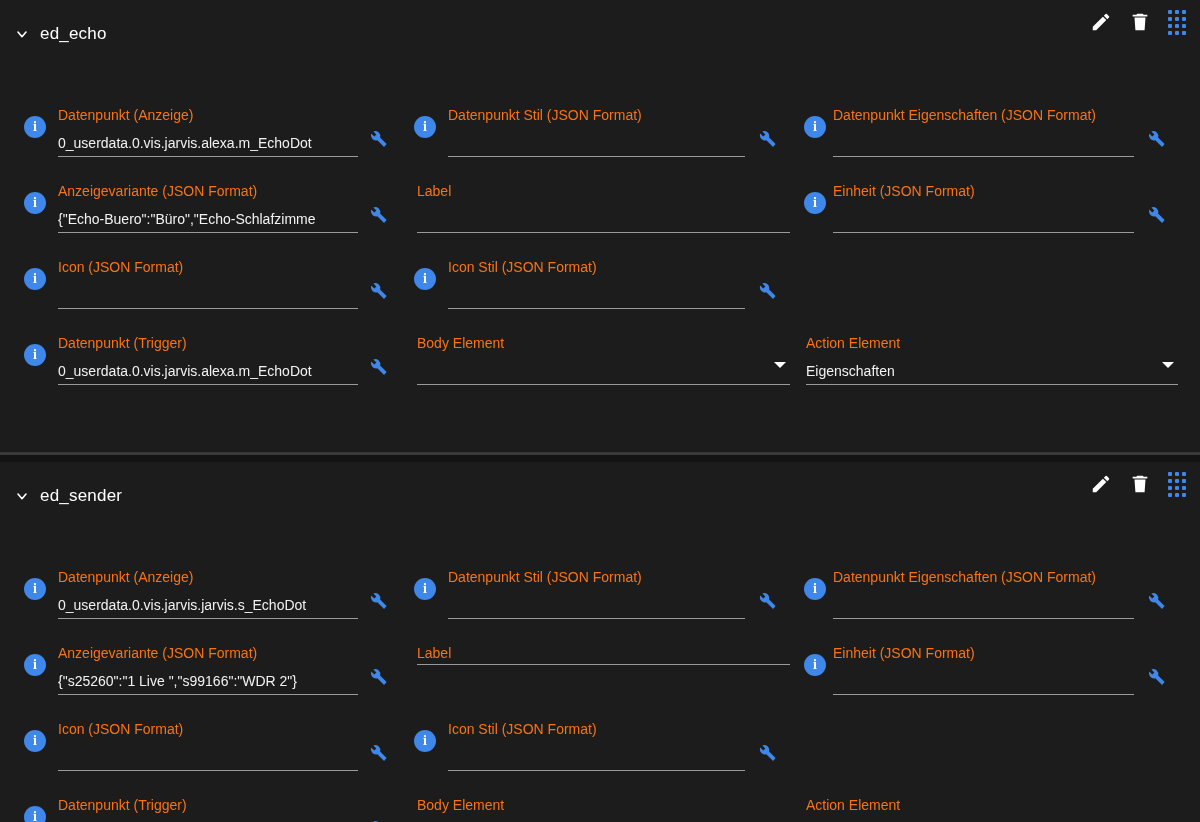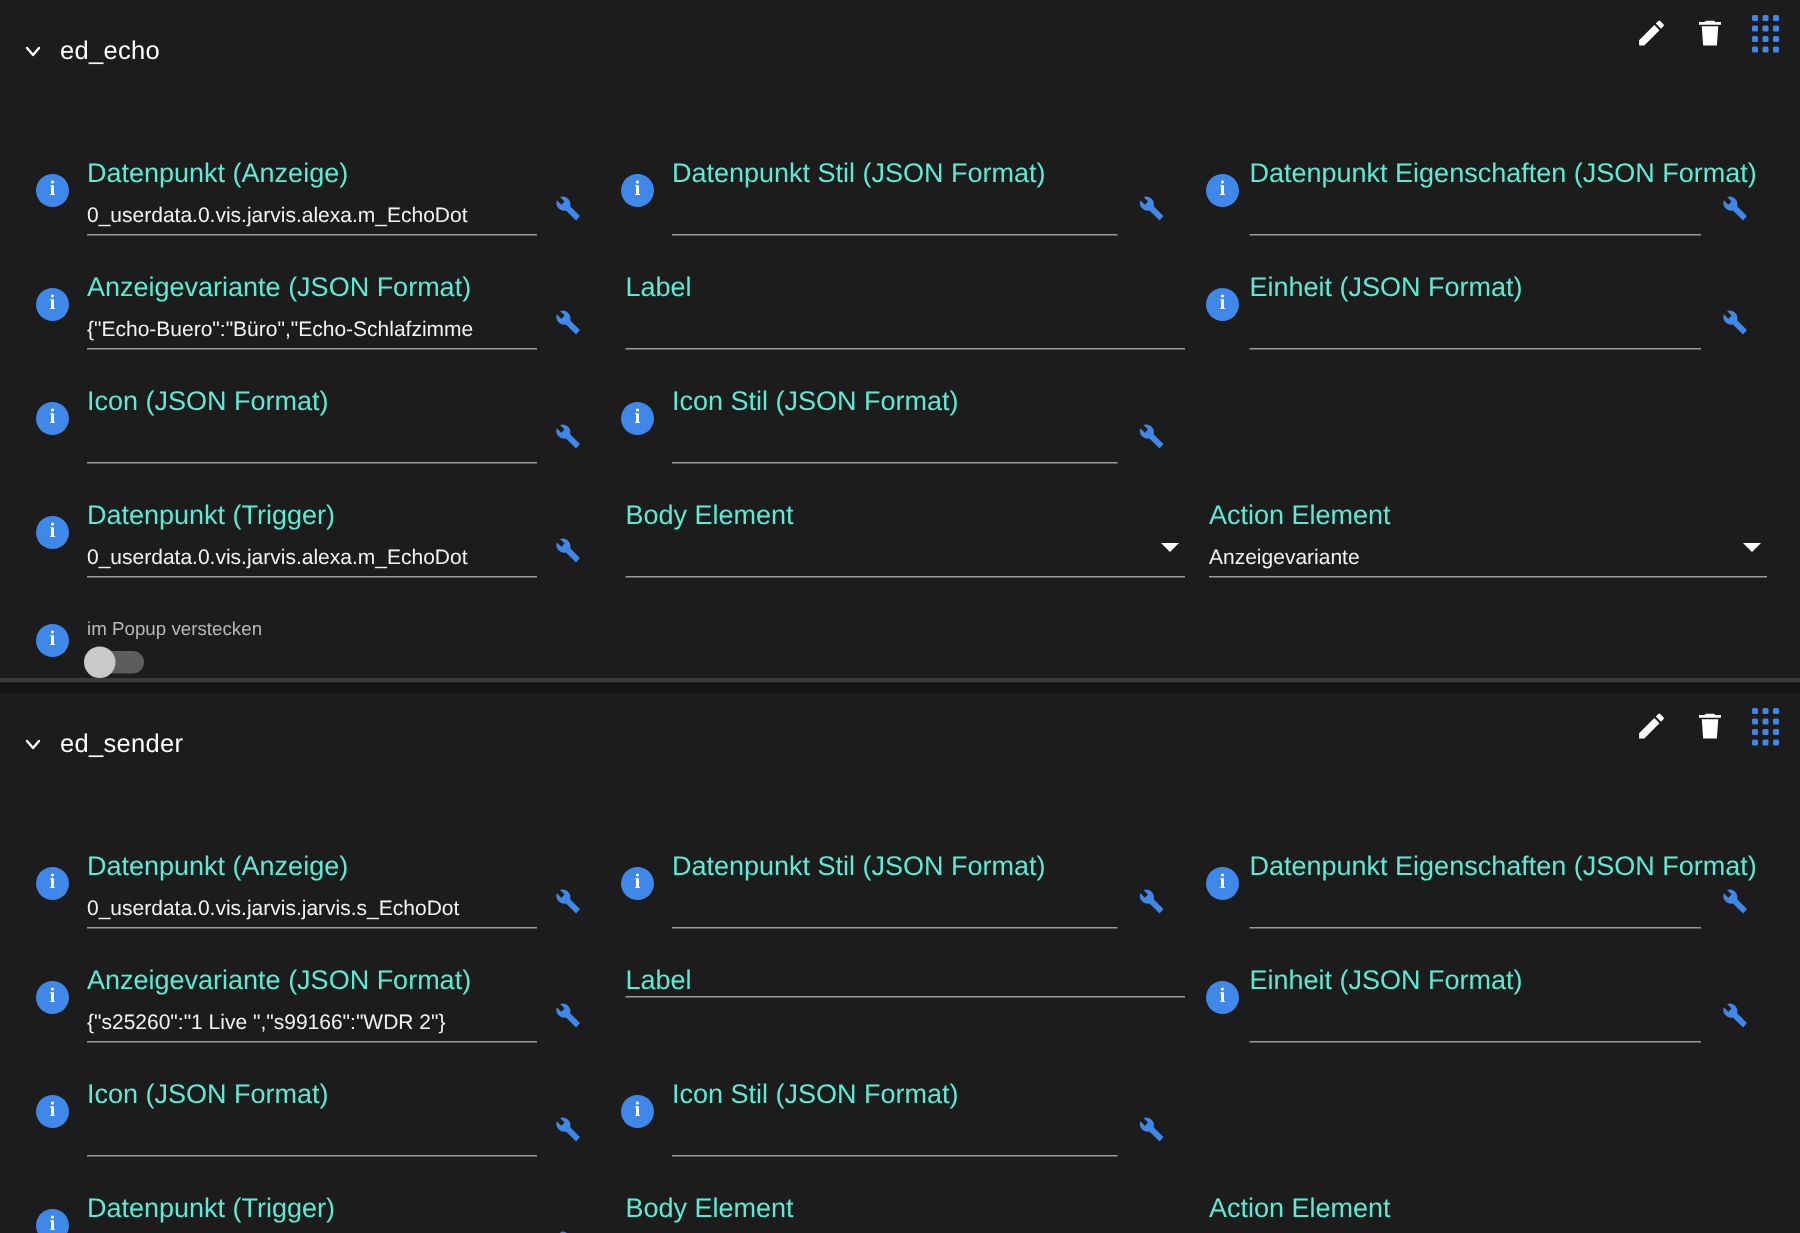--- a/index.html
+++ b/index.html
@@ -49,22 +49,22 @@
     background: #3f87e8;
     color: #ffffff;
     font-size: 14px; font-weight: bold;
     font-family: "Liberation Serif", serif;
     display: flex; align-items: center; justify-content: center;
     line-height: 1;
   }
   .finfo::after { content: "i"; }
   .fcontent { position: absolute; top: 0; right: 0; }
   .flabel {
-    color: #5eead4;
-    font-size: 18px;
+    color: #f97316;
+    font-size: 14px;
     white-space: nowrap;
     line-height: 14px;
     padding-bottom: 4px;
   }
   .fvalue {
     color: #f2f2f2;
     font-size: 14px;
     line-height: 26px;
     height: 30px;
     white-space: nowrap;
@@ -269,32 +269,23 @@
           <div class="fcontent" style="width:373px;">
             <div class="flabel">Body Element</div>
             <div class="fvalue"></div>
             <div class="funder"></div>
             <div class="caret" style="top:26px;"></div>
           </div>
         </div>
         <div class="field" style="left:806px; top:292px; width:372px;">
           <div class="fcontent" style="width:372px;">
             <div class="flabel">Action Element</div>
-            <div class="fvalue">Anzeigevariante</div>
+            <div class="fvalue">Eigenschaften</div>
             <div class="funder"></div>
             <div class="caret" style="top:26px;"></div>
-          </div>
-        </div>
-        <div class="toggle-wrap" style="left:24px; top:368px; width:300px;">
-          <span class="finfo" style="top:4px;"></span>
-          <div style="margin-left:34px;">
-            <div class="tlabel">im Popup verstecken</div>
-            <div class="switch">
-              <span class="knob"></span>
-            </div>
           </div>
         </div>
       </div>
     </div>
     <div class="divider"></div>
     <div class="gap"></div>
     <div class="panel">
       <div class="panel-header">
         <span class="chev">
           <svg width="16" height="16" viewBox="0 0 24 24" fill="none" stroke="#ffffff" stroke-width="2.4" stroke-linecap="round" stroke-linejoin="round">

